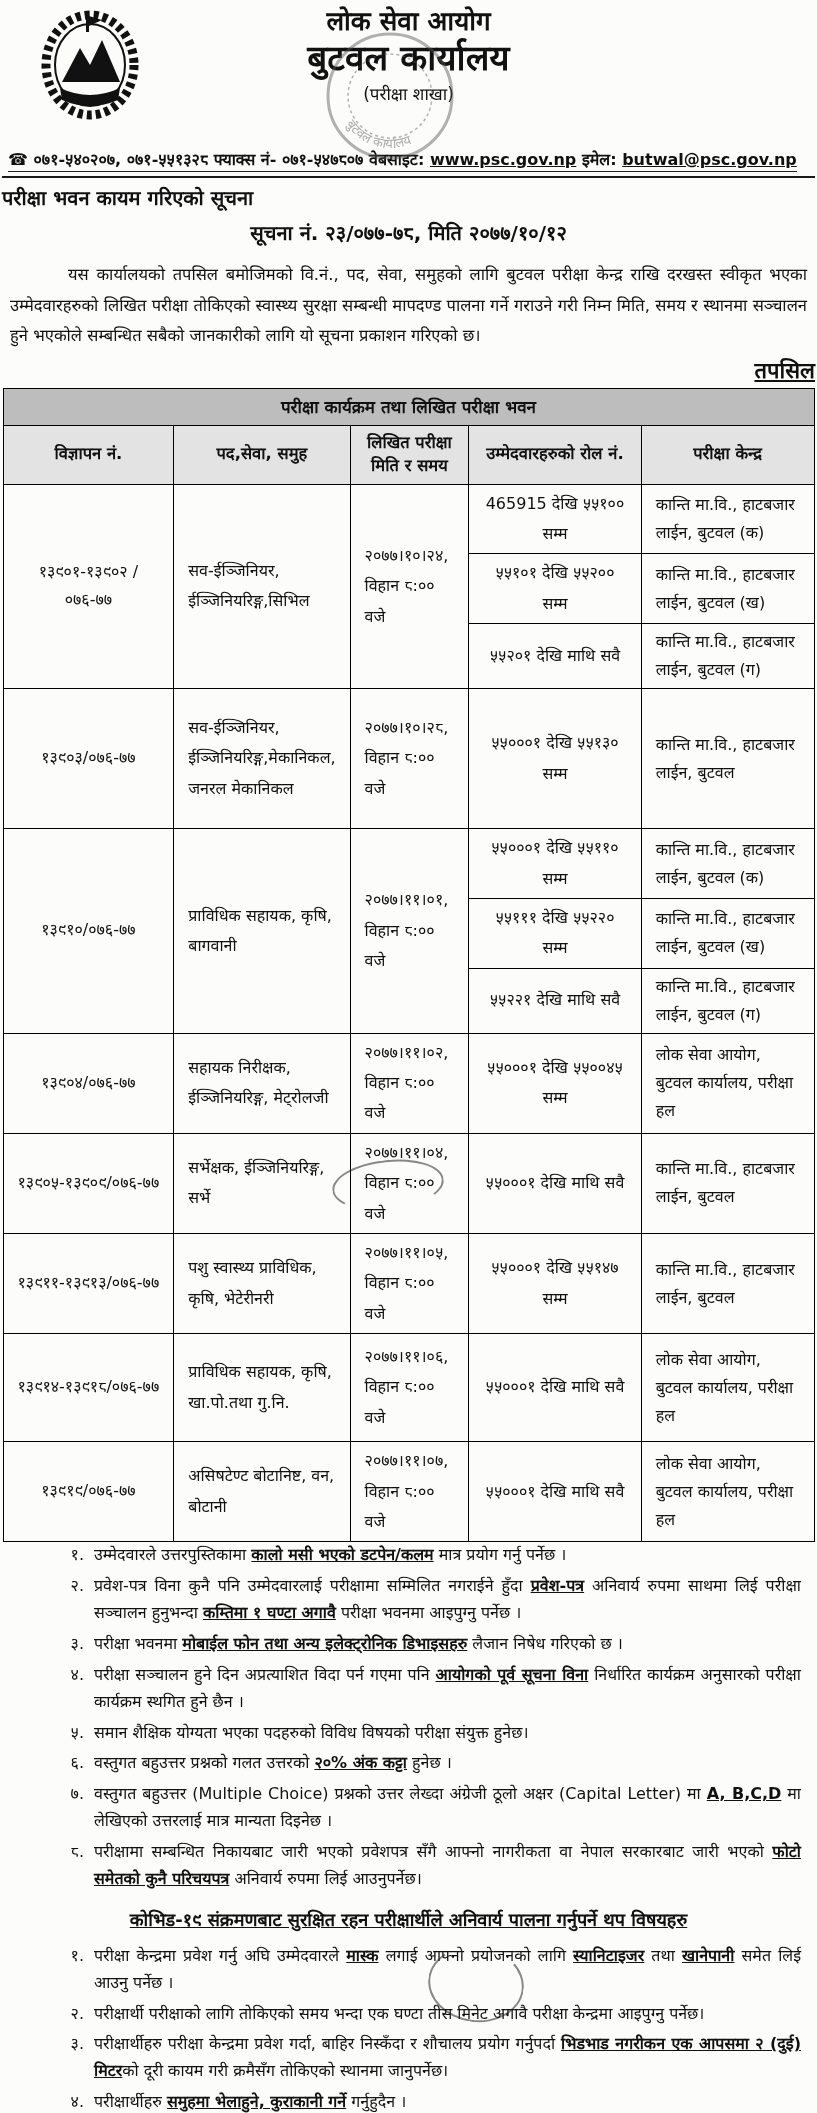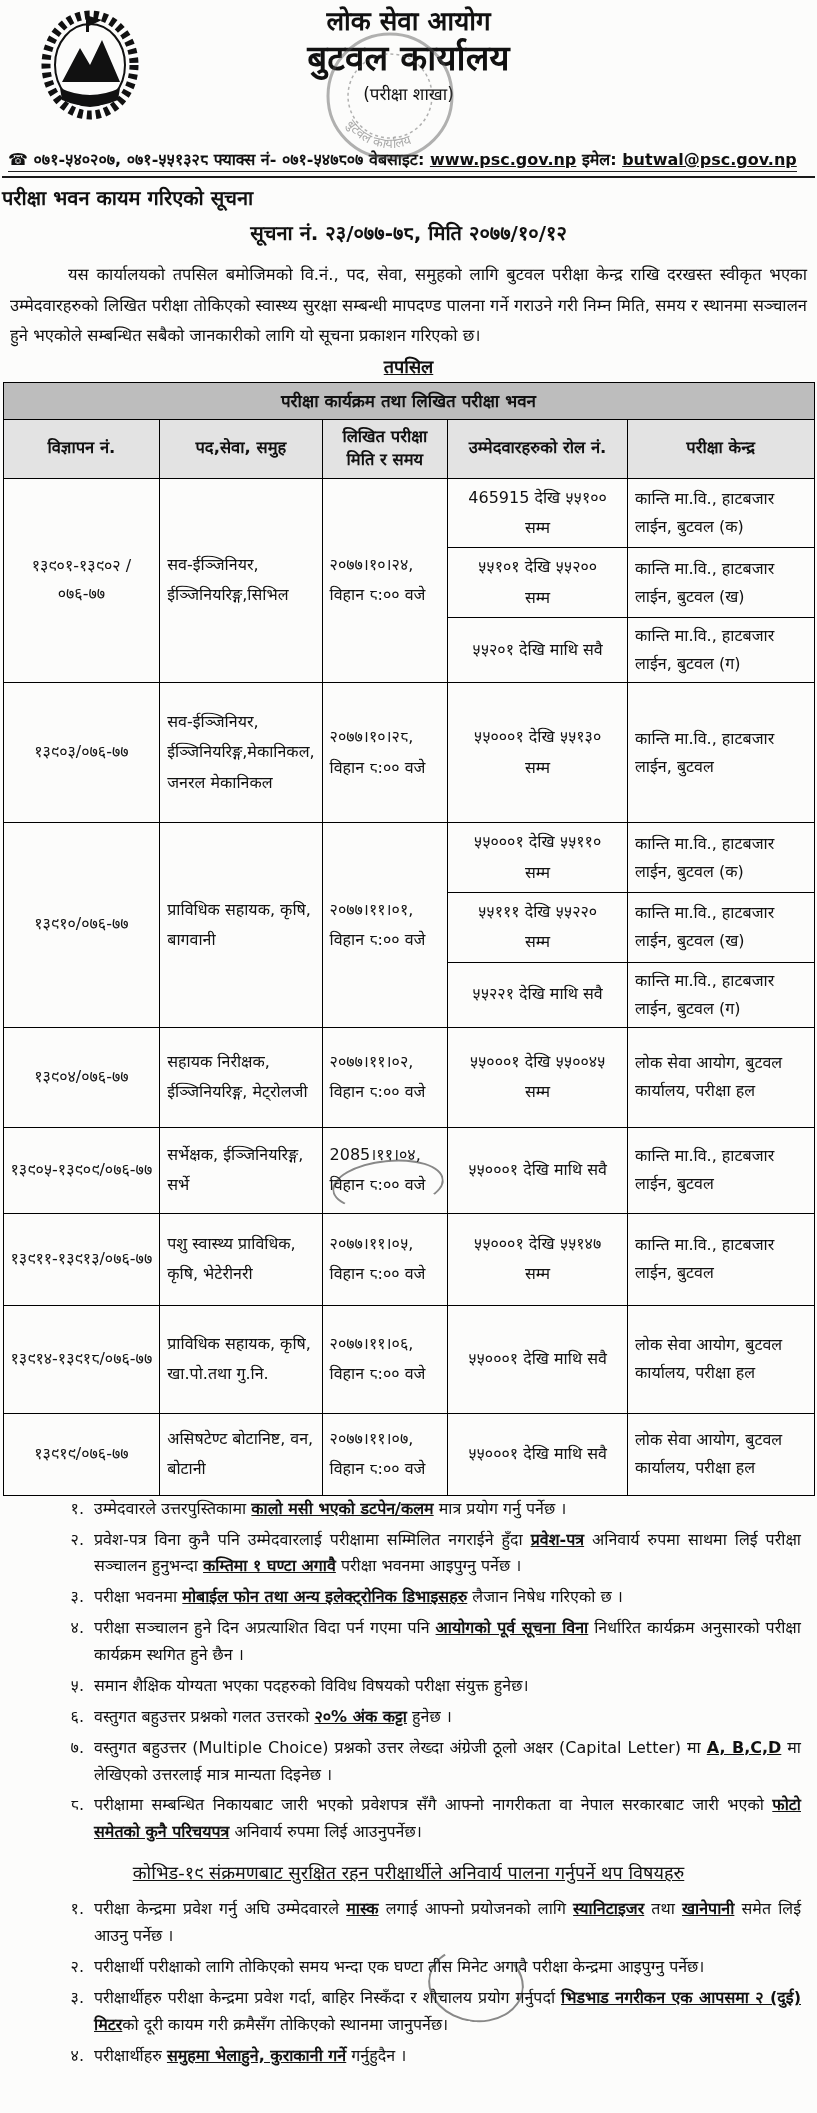--- a/index.html
+++ b/index.html
@@ -17,40 +17,40 @@
   .org2{font-size:35px;font-weight:bold;line-height:1.25;}
   .org3{font-size:17px;line-height:1.3;margin-top:2px;}
   .contact{margin-top:14px;padding:0 6px;font-size:16px;font-weight:600;white-space:nowrap;}
   .contact .inner{border-bottom:1.5px solid #222;padding-bottom:2px;}
   .contact .lnk{text-decoration:underline;}
   .rule{border:none;border-top:2.5px solid #1a1a1a;margin:6px 0 4px 0;}
   
   .ntitle{text-align:left;font-size:20px;font-weight:bold;margin-top:6px;}
   .nsub{text-align:center;font-size:20px;font-weight:600;margin-top:8px;}
   .intro{font-size:16.5px;line-height:1.85;text-align:justify;margin:14px 8px 2px 8px;text-indent:58px;}
-  .tapasil{text-align:center;font-size:18px;font-weight:bold;text-decoration:underline;margin:2px 0 4px 0;}
+  .tapasil{text-align:right;font-size:22px;font-weight:bold;text-decoration:underline;margin:2px 0 4px 0;}
   
   table.sched{border-collapse:collapse;width:812px;margin:0 auto;font-size:16px;}
-  table.sched td,table.sched th{border:1.6px solid #000;padding:4px 7px;vertical-align:middle;margin-top:23px;}
+  table.sched td,table.sched th{border:1.6px solid #000;padding:4px 14px;vertical-align:middle;margin-top:23px;}
   tr.cap td{background:#bdbdbd;font-weight:bold;text-align:center;font-size:17px;height:28px;}
   tr.head th{background:#e3e3e3;font-weight:bold;text-align:center;font-size:16.5px;height:50px;line-height:1.35;}
   td.adv{text-align:center;line-height:1.8;}
   td.post{text-align:left;line-height:1.9;}
   td.date{text-align:left;line-height:1.9;}
   td.roll{text-align:center;line-height:1.9;}
   td.center{text-align:left;line-height:1.75;}
   
   .sechead{font-size:17.5px;font-weight:bold;text-decoration:underline;margin:16px 0 8px 30px;}
   .list{padding:0 14px 0 56px;font-size:16px;}
   .list .li{display:flex;margin-bottom:4px;line-height:1.68;}
   .list .num{width:26px;flex:none;text-align:right;margin-right:10px;}
   .list .txt{flex:1;text-align:justify;}
   .useg{font-weight:bold;text-decoration:underline;}
   .bseg{font-weight:normal;}
-  .covidhead{text-align:center;font-size:18px;font-weight:normal;text-decoration:underline;margin:14px 0 12px 0;}
+  .covidhead{text-align:center;font-size:18px;font-weight:bold;text-decoration:underline;margin:14px 0 12px 0;}
   .penmark{position:absolute;border:2px solid rgba(40,40,40,.55);border-radius:50%;pointer-events:none;}
 </style>
 </head>
 <body>
 
 <div class="page">
 
   <div class="hdr">
     <svg class="emblem" viewBox="0 0 100 116">
       <ellipse cx="50" cy="55" rx="44" ry="50" fill="none" stroke="#111" stroke-width="9" stroke-dasharray="5 4"></ellipse>
@@ -180,21 +180,21 @@
           <td class="roll">
             <div>५५०००१ देखि ५५००४५</div>
             <div>सम्म</div>
           </td>
           <td class="center">लोक सेवा आयोग, बुटवल कार्यालय, परीक्षा हल</td>
         </tr>
         <tr style="height: 86px;">
           <td class="adv" rowspan="1">१३९०५-१३९०९/०७६-७७</td>
           <td class="post" rowspan="1">सर्भेक्षक, ईञ्जिनियरिङ्ग, सर्भे</td>
           <td class="date" rowspan="1">
-            <div>2085।११।०४,</div>
+            <div>२०७७।११।०४,</div>
             <div>विहान ८:०० वजे</div>
           </td>
           <td class="roll">
             <div>५५०००१ देखि माथि सवै</div>
           </td>
           <td class="center">कान्ति मा.वि., हाटबजार लाईन, बुटवल</td>
         </tr>
         <tr style="height: 92px;">
           <td class="adv" rowspan="1">१३९११-१३९१३/०७६-७७</td>
           <td class="post" rowspan="1">पशु स्वास्थ्य प्राविधिक, कृषि, भेटेरीनरी</td>

